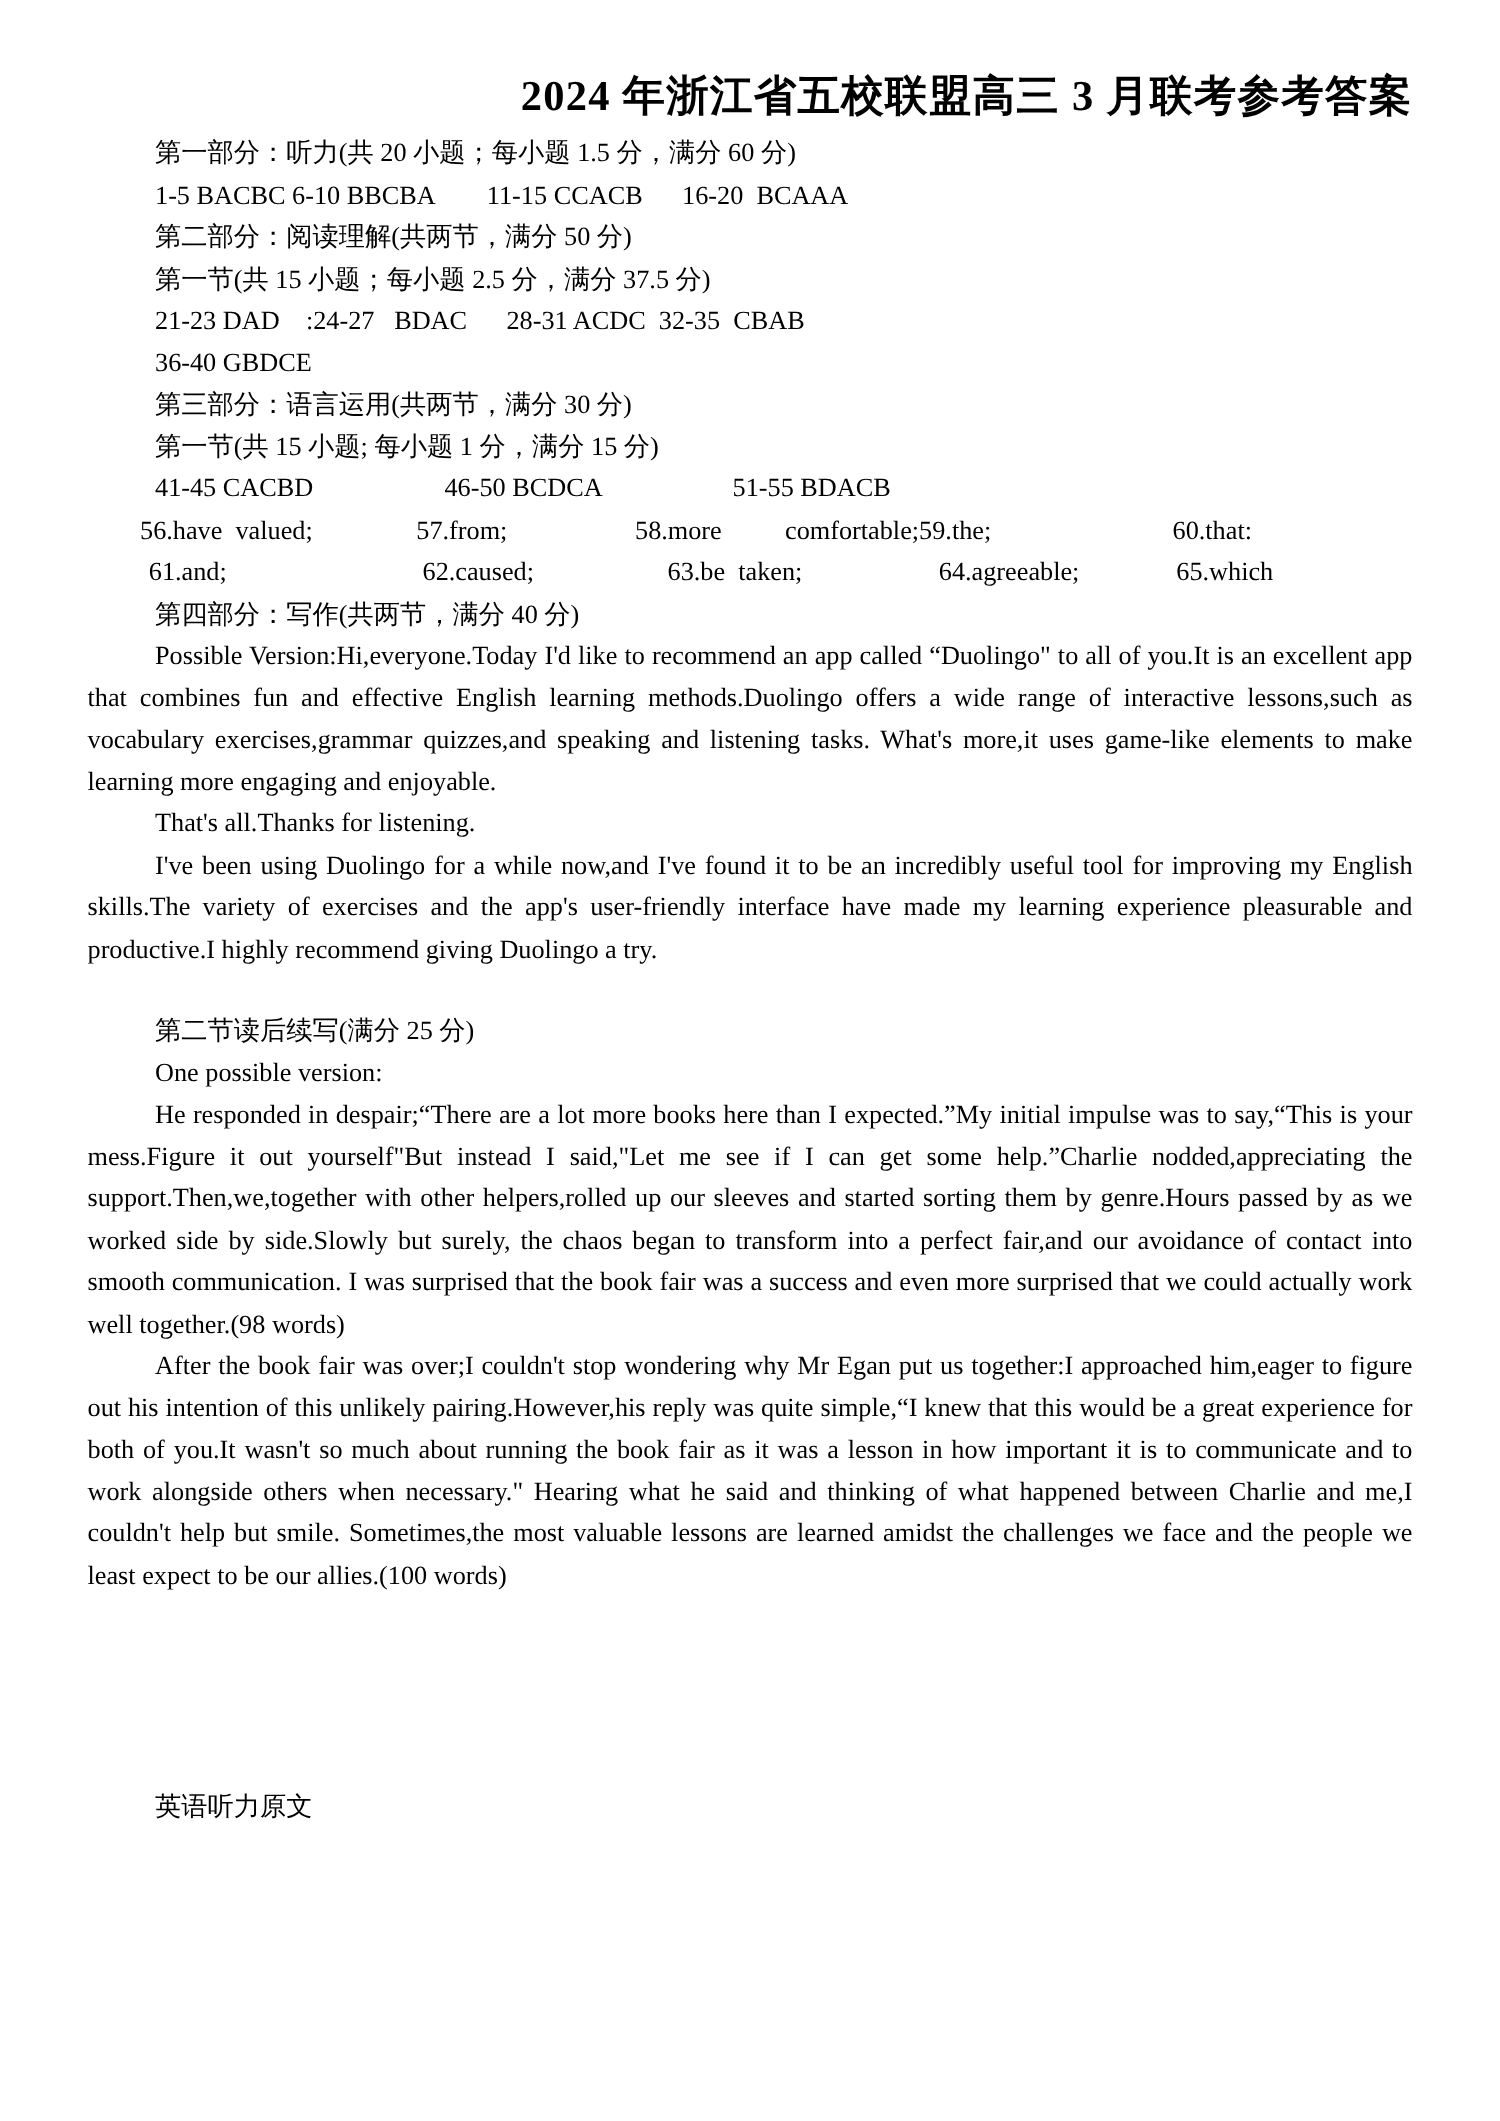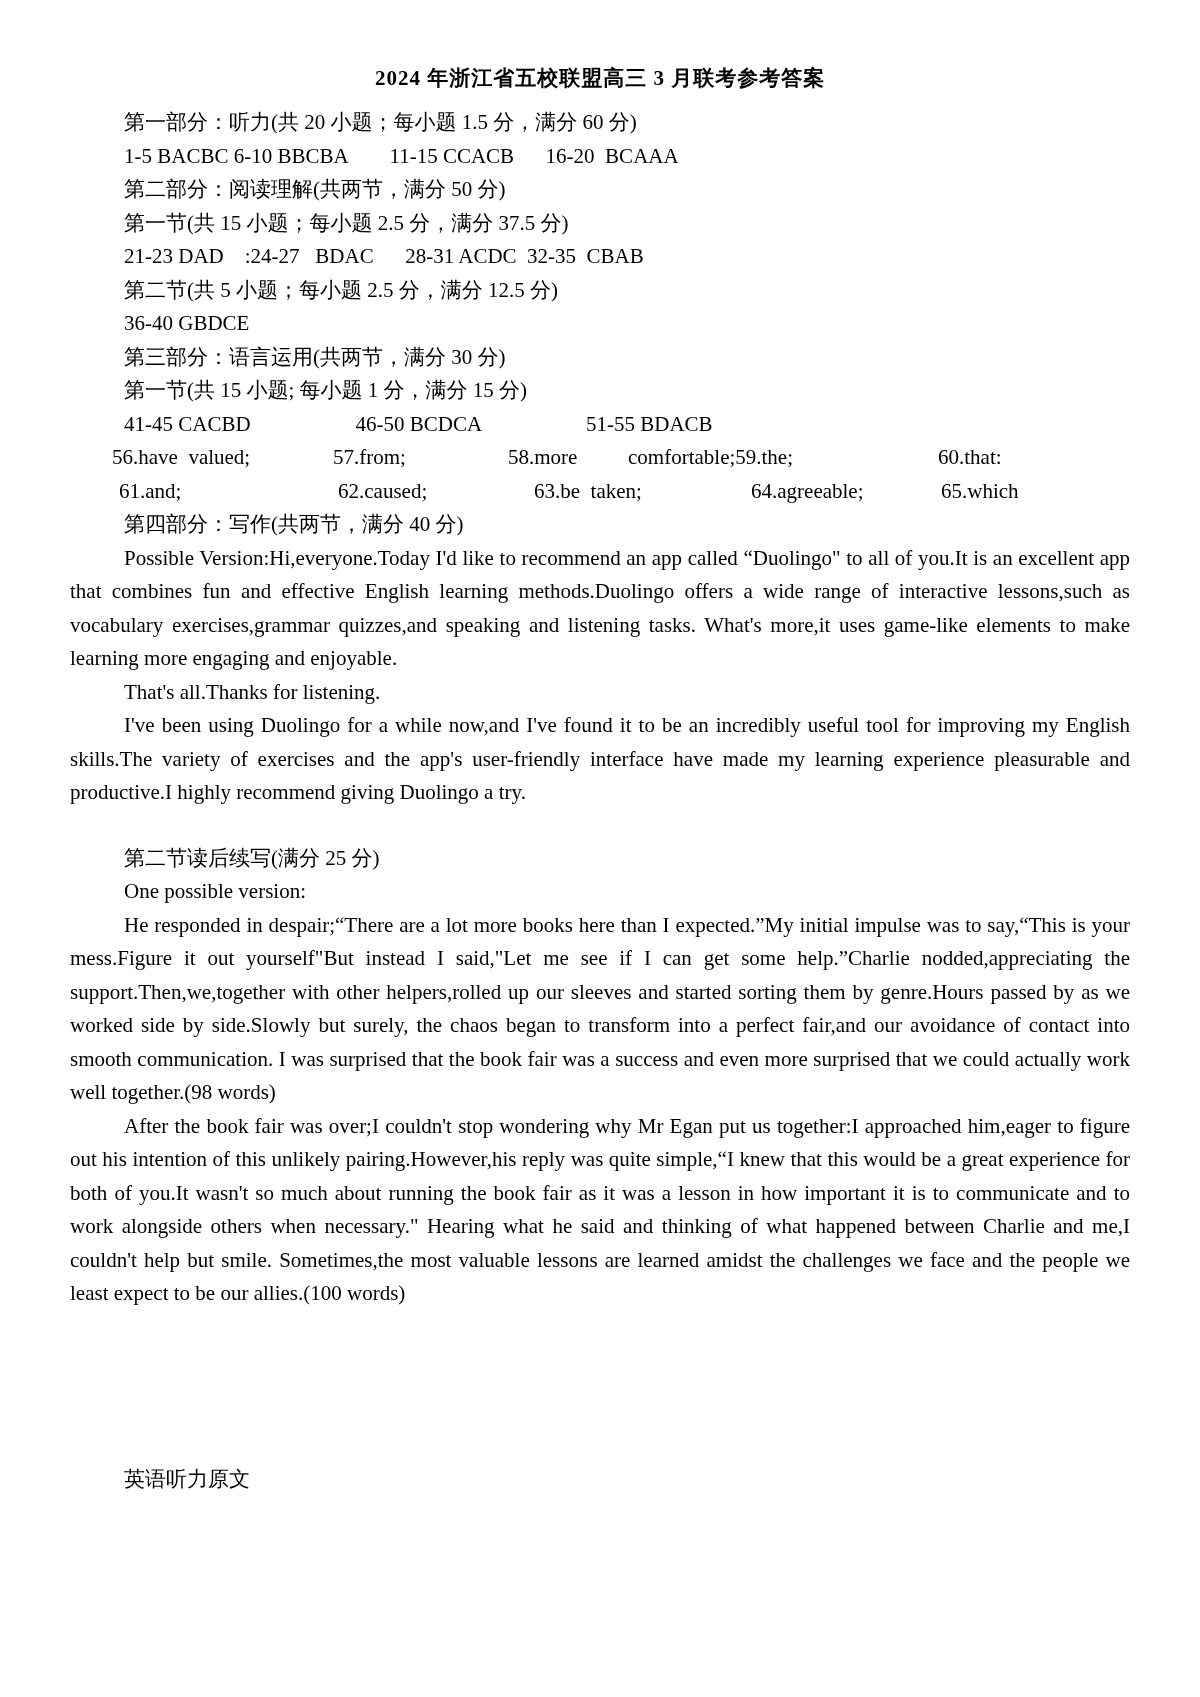--- a/index.html
+++ b/index.html
@@ -9,23 +9,23 @@
     height: 1697px;
     box-sizing: border-box;
     background: #ffffff;
     color: #000000;
     font-family: "Liberation Serif", "DejaVu Serif", serif;
     font-size: 21px;
     padding: 58px 70px 0 70px;
     overflow: hidden;
   }
   .title {
-    text-align: center;
+    text-align: right;
     font-weight: 700;
-    font-size: 21px;
+    font-size: 34px;
     line-height: 40px;
     margin: 0 0 8px 0;
     letter-spacing: 1px;
   }
   .ln {
     line-height: 33.5px;
     white-space: pre-wrap;
   }
   .ind { text-indent: 54px; }
   .para {
@@ -60,21 +60,20 @@
 <div class="page">
 
   <h1 class="title">2024 年浙江省五校联盟高三 3 月联考参考答案</h1>
 
   <div class="ln ind">第一部分：听力(共 20 小题；每小题 1.5 分，满分 60 分)</div>
   <div class="ln ind">1-5 BACBC 6-10 BBCBA        11-15 CCACB      16-20  BCAAA</div>
 
   <div class="ln ind">第二部分：阅读理解(共两节，满分 50 分)</div>
   <div class="ln ind">第一节(共 15 小题；每小题 2.5 分，满分 37.5 分)</div>
   <div class="ln ind">21-23 DAD    :24-27   BDAC      28-31 ACDC  32-35  CBAB</div>
-  <div class="ln ind">第二节(共 5 小题；每小题 2.5 分，满分 12.5 分)</div>
   <div class="ln ind">36-40 GBDCE</div>
 
   <div class="ln ind">第三部分：语言运用(共两节，满分 30 分)</div>
   <div class="ln ind">第一节(共 15 小题; 每小题 1 分，满分 15 分)</div>
   <div class="ln ind">41-45 CACBD                    46-50 BCDCA                    51-55 BDACB</div>
 
   <div class="abs-row">
     <span class="p0">56.have  valued;</span>
     <span class="p1">57.from;</span>
     <span class="p2">58.more</span>

